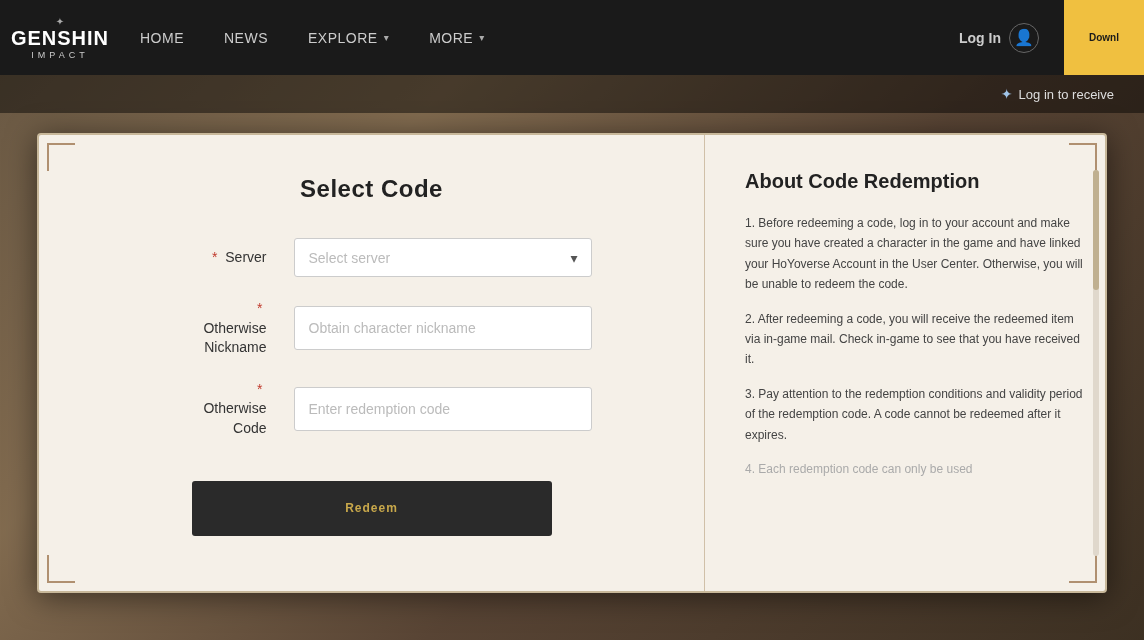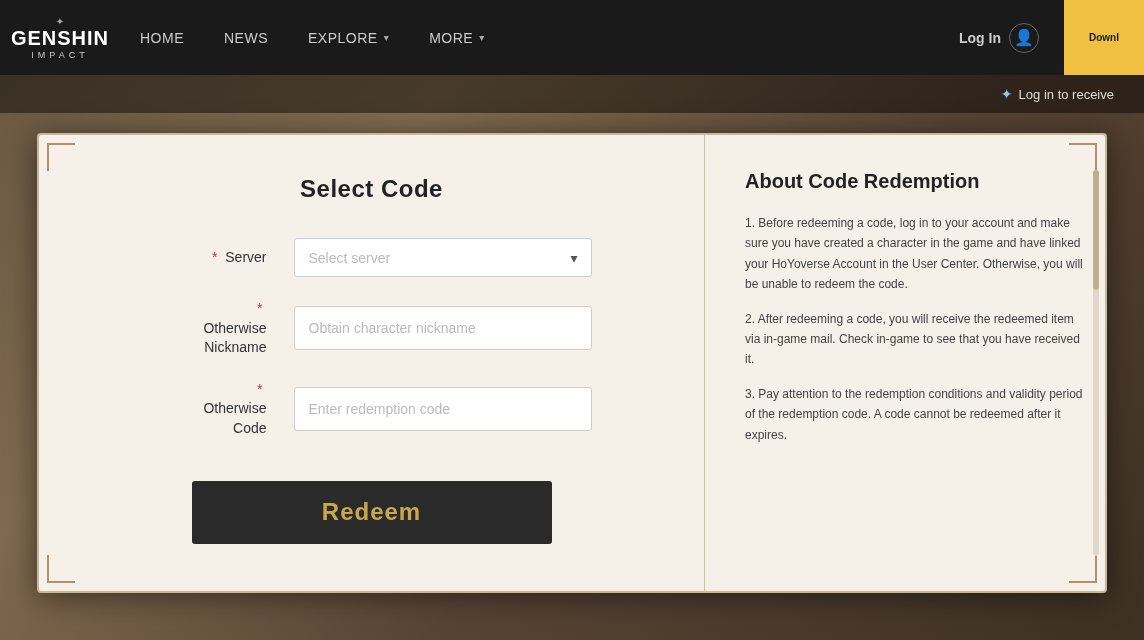--- a/index.html
+++ b/index.html
@@ -295,26 +295,26 @@
       top: 50%;
       transform: translateY(-50%);
       pointer-events: none;
       color: #555;
       font-size: 14px;
     }
 
     .redeem-btn {
       width: 100%;
       max-width: 360px;
-      height: 63px;
+      height: 55px;
       background: #2a2a2a;
       border: none;
       border-radius: 3px;
       color: #c8a84b;
-      font-size: 24px;
+      font-size: 12px;
       font-weight: 600;
       cursor: pointer;
       margin-top: 20px;
       letter-spacing: 1px;
     }
 
     
     .right-panel {
       width: 400px;
       padding: 35px 16px 35px 40px;
@@ -460,20 +460,21 @@
         <span>Redeem</span>
       </button>
     </div>
 
     <div class="right-panel">
       <h3 class="right-title">About Code Redemption</h3>
       <div class="right-content">
         <p>1. Before redeeming a code, log in to your account and make sure you have created a character in the game and have linked your HoYoverse Account in the User Center. Otherwise, you will be unable to redeem the code.</p>
         <p>2. After redeeming a code, you will receive the redeemed item via in-game mail. Check in-game to see that you have received it.</p>
         <p>3. Pay attention to the redemption conditions and validity period of the redemption code. A code cannot be redeemed after it expires.</p>
+        <p class="faded">4. Each redemption code can only be used</p>
       </div>
       <div class="right-scrollbar">
         <div class="right-scrollbar-thumb"></div>
       </div>
     </div>
 
   </div>
 </div>
 
 </body></html>

